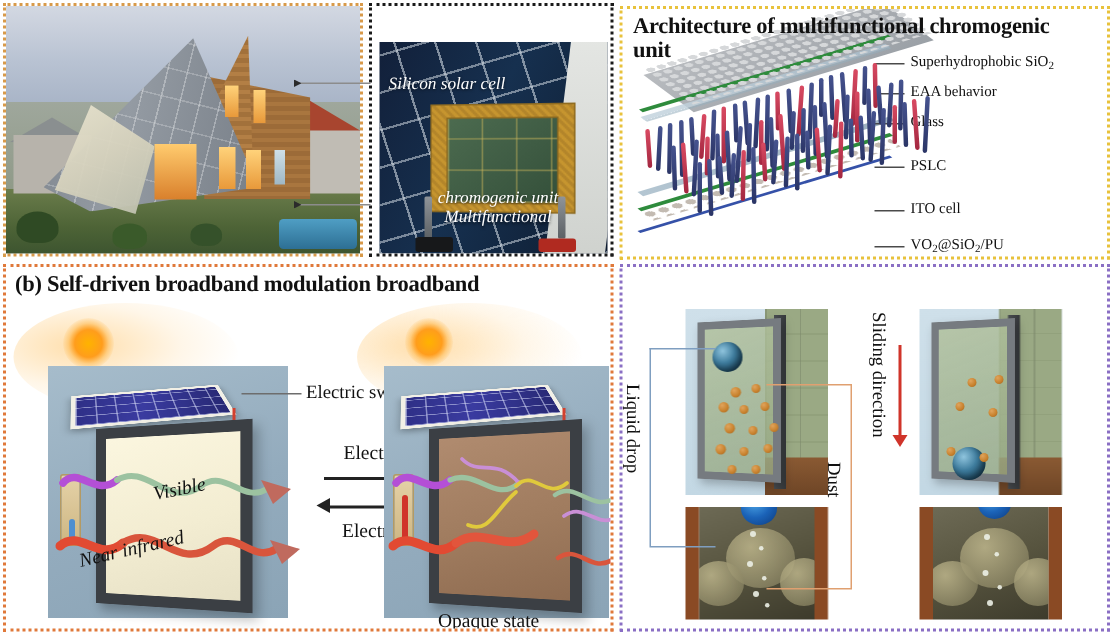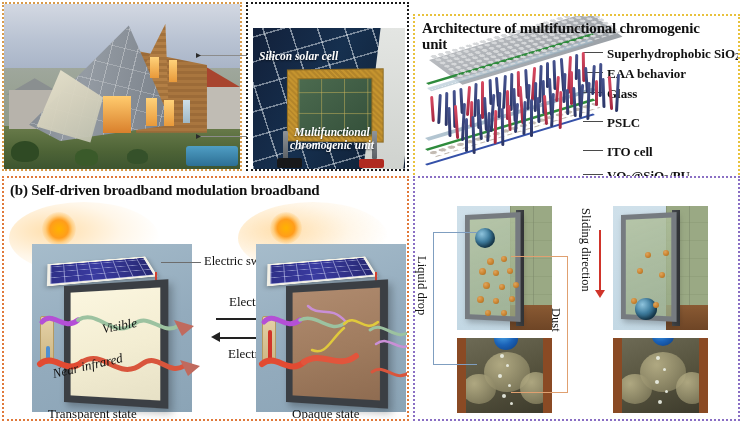--- a/index.html
+++ b/index.html
@@ -9,21 +9,21 @@
     font-family: "Liberation Serif", serif;
     overflow: hidden;
     position: relative;
   }
   .figure { position: relative; width: 742px; height: 423px; }
 
   
   .panel { position: absolute; background: #fff; }
   .panel-a   { left: 2px;   top: 2px;   width: 240px; height: 169px; border: 2px dotted #d89a4a; overflow: hidden; }
   .panel-spw { left: 246px; top: 2px;   width: 163px; height: 169px; border: 2px dotted #1a1a1a; overflow: hidden; }
-  .panel-arch{ left: 413px; top: 14px;   width: 327px; height: 169px; border: 2px dotted #e8c23c; overflow: hidden; }
+  .panel-arch{ left: 413px; top: 4px;   width: 327px; height: 169px; border: 2px dotted #e8c23c; overflow: hidden; }
   .panel-b   { left: 2px;   top: 176px; width: 407px; height: 245px; border: 2px dotted #e0793a; overflow: hidden; }
   .panel-c   { left: 413px; top: 176px; width: 327px; height: 245px; border: 2px dotted #8a6fc4; overflow: hidden; }
 
   .ptitle {
     position: absolute; z-index: 40;
     font-weight: bold; color: #111;
     font-family: "Liberation Serif", serif;
     letter-spacing: -0.2px;
     line-height: 1.08;
     white-space: nowrap;
@@ -124,21 +124,21 @@
         repeating-linear-gradient(90deg, rgba(200,180,90,.5) 0 1px, transparent 1px 23px),
         repeating-linear-gradient(0deg,  rgba(200,180,90,.5) 0 1px, transparent 1px 21px); }
   .spw-stand { position:absolute; bottom:7%; width:5px; height:20%;
       background: linear-gradient(180deg,#8f9499,#5c6165); border-radius:1px; }
   .st-l { left:20%; } .st-r { left:78%; }
   .spw-base { position:absolute; left:16%; bottom:1%; width:16%; height:7%;
       background:#17181a; border-radius:2px; }
   .spw-base2 { position:absolute; left:70%; bottom:1%; width:16%; height:6%;
       background:#b02a20; border-radius:2px; }
   .spw-lbl { position:absolute; color:#fff; font-style:italic; font-size:11.5px;
-      text-shadow:0 1px 2px rgba(0,0,0,.65); line-height:1.12; z-index:12;font-weight:bold; }
+      text-shadow:0 1px 2px rgba(0,0,0,.65); line-height:1.12; z-index:12; }
   .spw-lbl-1 { left:6px; top:22px; }
   .spw-lbl-2 { left:24px; top:98px; text-align:center; width:110px; }
 
   
   .arch-stage { position:absolute; left:8px; top:36px; width:185px; height:128px; }
   .slab { position:absolute; }
   .slab-top {
     left:6px; top:8px; width:160px; height:54px;
     background: linear-gradient(160deg,#b9bcc0 0%,#a7abb0 60%,#9aa0a6 100%);
     transform: matrix(1,-0.30,0.62,0.46,0,0);
@@ -164,21 +164,21 @@
   .green-bot { left:2px; top:97px; width:168px; height:4px;
     background:#2e8b3c; transform: matrix(1,-0.30,0.62,0.46,0,0); transform-origin:left top; }
   .blue-bot { left:2px; top:112px; width:168px; height:3px;
     background:#3551a8; transform: matrix(1,-0.30,0.62,0.46,0,0); transform-origin:left top; }
   .sphere-row { position:absolute; left:4px; top:100px; width:166px; height:12px;
     transform: matrix(1,-0.30,0.62,0.46,0,0); transform-origin:left top;
     background-image: radial-gradient(circle at 4px 4px, #c3bbb2 0 3px, transparent 3.2px);
     background-size: 9px 9px; }
 
   .arch-labels { position:absolute; left:190px; top:30px; width:138px; }
-  .alab { position:absolute; font-size:13px; color:#111; white-space:nowrap;font-weight:bold; }
+  .alab { position:absolute; font-size:10px; color:#111; white-space:nowrap; }
   .aline { position:absolute; height:1px; background:#4a4a4a; }
   sub { font-size:74%; vertical-align: -0.24em; }
 
   
   .b-stage { position:absolute; left:0; top:22px; width:403px; height:219px; }
   .sun { position:absolute; border-radius:50%;
     background: radial-gradient(circle, #ffb300 0%, #ff9d1c 38%, rgba(255,190,90,.62) 56%, rgba(255,214,150,0) 74%); }
   .sunglow { position:absolute; border-radius:50%;
     background: radial-gradient(ellipse at 30% 40%, rgba(255,214,150,.80) 0%, rgba(255,226,180,.30) 45%, rgba(255,235,205,0) 72%); }
   .room { position:absolute; background: linear-gradient(160deg,#a6bccb 0%,#93abbd 55%,#8ba4b6 100%); }
@@ -298,22 +298,22 @@
         <div class="spw-inner">
           <div class="spw-inner-grid"></div>
         </div>
       </div>
       <div class="spw-stand st-l"></div>
       <div class="spw-stand st-r"></div>
       <div class="spw-base"></div>
       <div class="spw-base2"></div>
       <div class="spw-lbl spw-lbl-1">Silicon solar cell</div>
       <div class="spw-lbl spw-lbl-2">
+        <div>chromogenic unit</div>
         <div>Multifunctional</div>
-        <div>chromogenic unit</div>
       </div>
     </div>
   </div>
 
   <div class="panel panel-arch">
     <div class="ptitle t-arch">Architecture of multifunctional chromogenic unit</div>
 
     <div class="arch-stage">
       <div class="bump-field"></div>
       <div class="slab slab-top"></div>
@@ -487,21 +487,20 @@
         <path d="M40,20 C58,12 70,36 86,22" stroke="#9cc2a0" stroke-width="3.5" fill="none" stroke-linecap="round"></path>
         <path d="M86,22 C70,4 60,18 48,6" stroke="#c98fd6" stroke-width="2.5" fill="none" stroke-linecap="round"></path>
         <path d="M84,24 C96,12 104,34 118,22" stroke="#e0c93c" stroke-width="2.5" fill="none" stroke-linecap="round"></path>
         <path d="M84,28 C70,40 66,56 52,50" stroke="#e0c93c" stroke-width="2.5" fill="none" stroke-linecap="round"></path>
         <path d="M110,30 C124,20 134,42 150,32" stroke="#9cc2a0" stroke-width="3" fill="none" stroke-linecap="round"></path>
         <path d="M118,46 C132,36 140,56 154,46" stroke="#b playbook" stroke-width="0" fill="none"></path>
         <path d="M116,44 C130,34 138,54 152,44" stroke="#c98fd6" stroke-width="2.5" fill="none" stroke-linecap="round"></path>
         <path d="M112,72 C126,62 134,84 150,72" stroke="#d9553c" stroke-width="3" fill="none" stroke-linecap="round"></path>
       </svg>
 
-      <div class="lbl" style="left:44px; top:206px; font-size:13px;">Transparent state</div>
       <div class="lbl" style="left:288px; top:206px; font-size:13px;">Opaque state</div>
     </div>
   </div>
 
   <div class="panel panel-c">
 
     <div class="c-stage">
 
       <div class="cwin" style="left:42px; top:8px; width:95px; height:124px;">
         <div class="cwall"></div>

